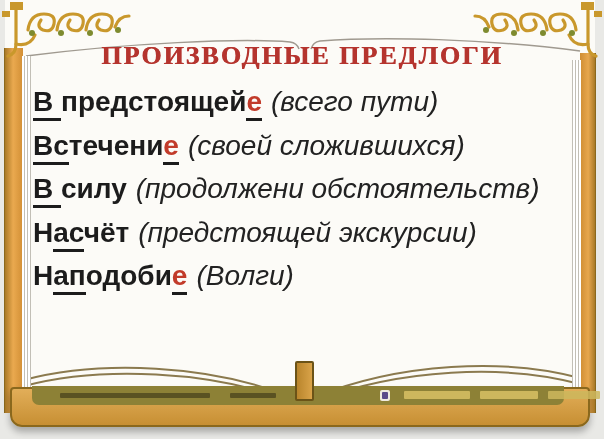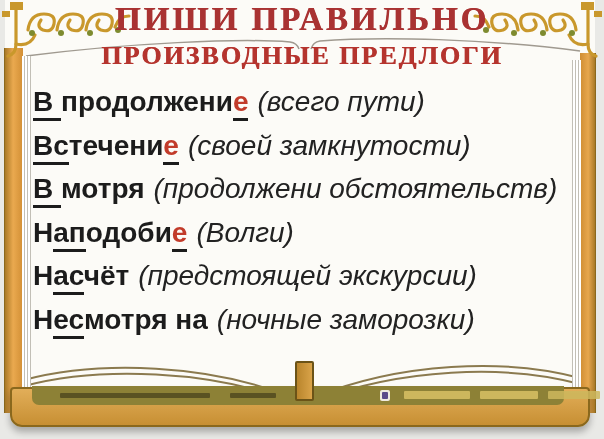--- a/index.html
+++ b/index.html
@@ -176,25 +176,23 @@
         <circle cx="61" cy="33" r="3"></circle>
       <circle cx="90" cy="33" r="3"></circle>
         <circle cx="118" cy="30" r="3"></circle>
     </g>
     <g fill="#c9982c">
       <rect x="10" y="2" width="13" height="8"></rect>
         <rect x="2" y="11" width="8" height="6"></rect>
     </g>
   </svg>
 
-  <div class="title" style="color: rgb(169, 50, 50);">ПИШИ ПРАВИЛЬНО</div>
   <div class="subtitle" style="color: rgb(181, 52, 46);">ПРОИЗВОДНЫЕ ПРЕДЛОГИ</div>
 
   <div class="entries">
-      <div class="entry-row"><span class="term"><span class="seg u">В&nbsp;</span><span class="seg">продолжени</span><span class="seg u r">е</span></span><span class="gloss">(всего пути)</span></div>
-      <div class="entry-row"><span class="term"><span class="seg u">Вс</span><span class="seg">течени</span><span class="seg u r">е</span></span><span class="gloss">(своей замкнутости)</span></div>
-      <div class="entry-row"><span class="term"><span class="seg u">В&nbsp;</span><span class="seg">мотря</span></span><span class="gloss">(продолжени обстоятельств)</span></div>
+      <div class="entry-row"><span class="term"><span class="seg u">В&nbsp;</span><span class="seg">предстоящей</span><span class="seg u r">е</span></span><span class="gloss">(всего пути)</span></div>
+      <div class="entry-row"><span class="term"><span class="seg u">Вс</span><span class="seg">течени</span><span class="seg u r">е</span></span><span class="gloss">(своей сложившихся)</span></div>
+      <div class="entry-row"><span class="term"><span class="seg u">В&nbsp;</span><span class="seg">силу</span></span><span class="gloss">(продолжени обстоятельств)</span></div>
+      <div class="entry-row"><span class="term"><span class="seg">Н</span><span class="seg u">ас</span><span class="seg">чёт</span></span><span class="gloss">(предстоящей экскурсии)</span></div>
       <div class="entry-row"><span class="term"><span class="seg">Н</span><span class="seg u">ап</span><span class="seg">одоби</span><span class="seg u r">е</span></span><span class="gloss">(Волги)</span></div>
-      <div class="entry-row"><span class="term"><span class="seg">Н</span><span class="seg u">ас</span><span class="seg">чёт</span></span><span class="gloss">(предстоящей экскурсии)</span></div>
-      <div class="entry-row"><span class="term"><span class="seg">Н</span><span class="seg u">ес</span><span class="seg">мотря на</span></span><span class="gloss">(ночные заморозки)</span></div>
     </div>
 
 </div>
 
 </body></html>

